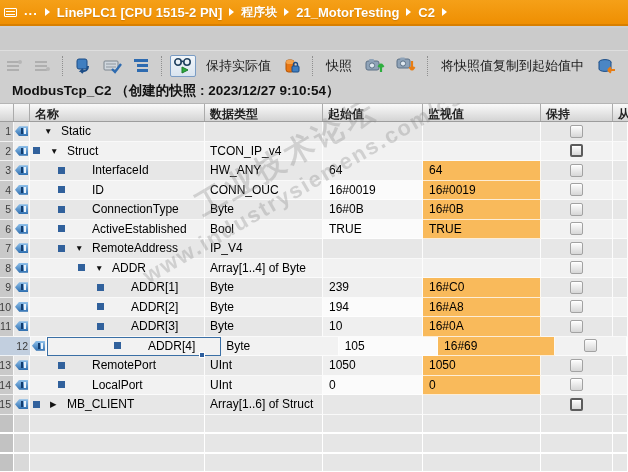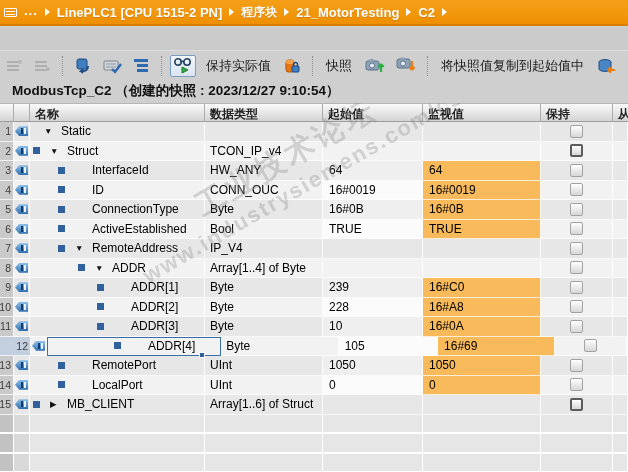--- a/index.html
+++ b/index.html
@@ -383,21 +383,21 @@
           <div class="cell c-num">10</div>
           <div class="cell c-icon">
             <span class="tagicon"></span>
           </div>
           <div class="cell c-name lvl4">
             <span class="bullet"></span>
             <span class="expslot"></span>
             <span class="nm">ADDR[2]</span>
           </div>
           <div class="cell c-type">Byte</div>
-          <div class="cell c-start">228</div>
+          <div class="cell c-start">194</div>
           <div class="cell c-mon orange">16#A8</div>
           <div class="cell c-ret">
             <span class="cb"></span>
           </div>
           <div class="cell c-last"></div>
         </div>
         <div class="row odd hasval">
           <div class="cell c-num">11</div>
           <div class="cell c-icon">
             <span class="tagicon"></span>

